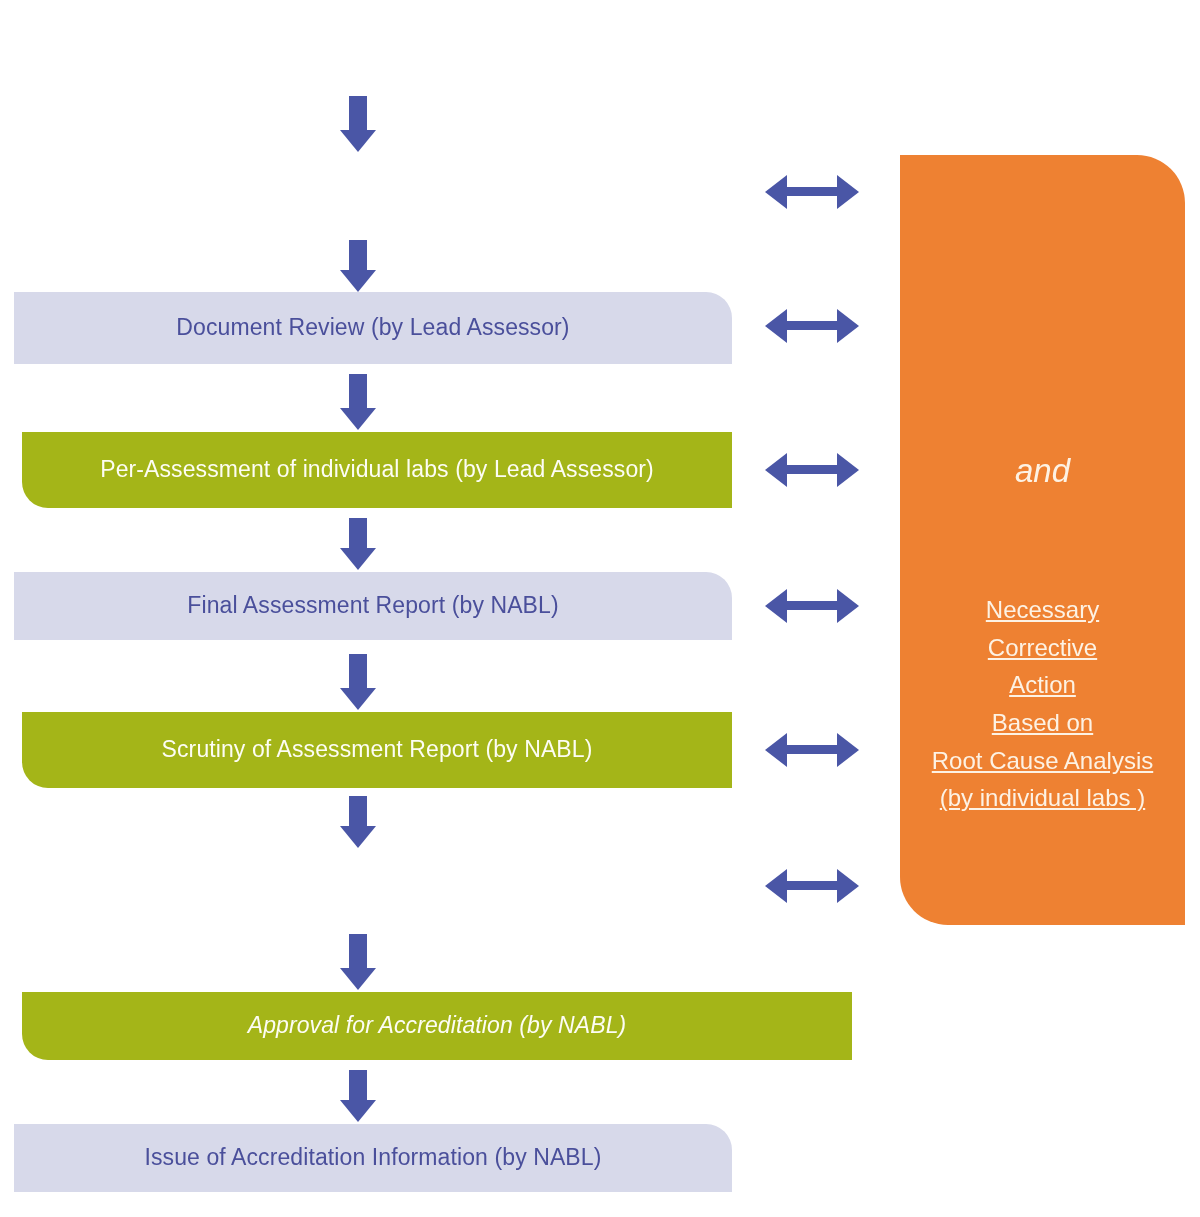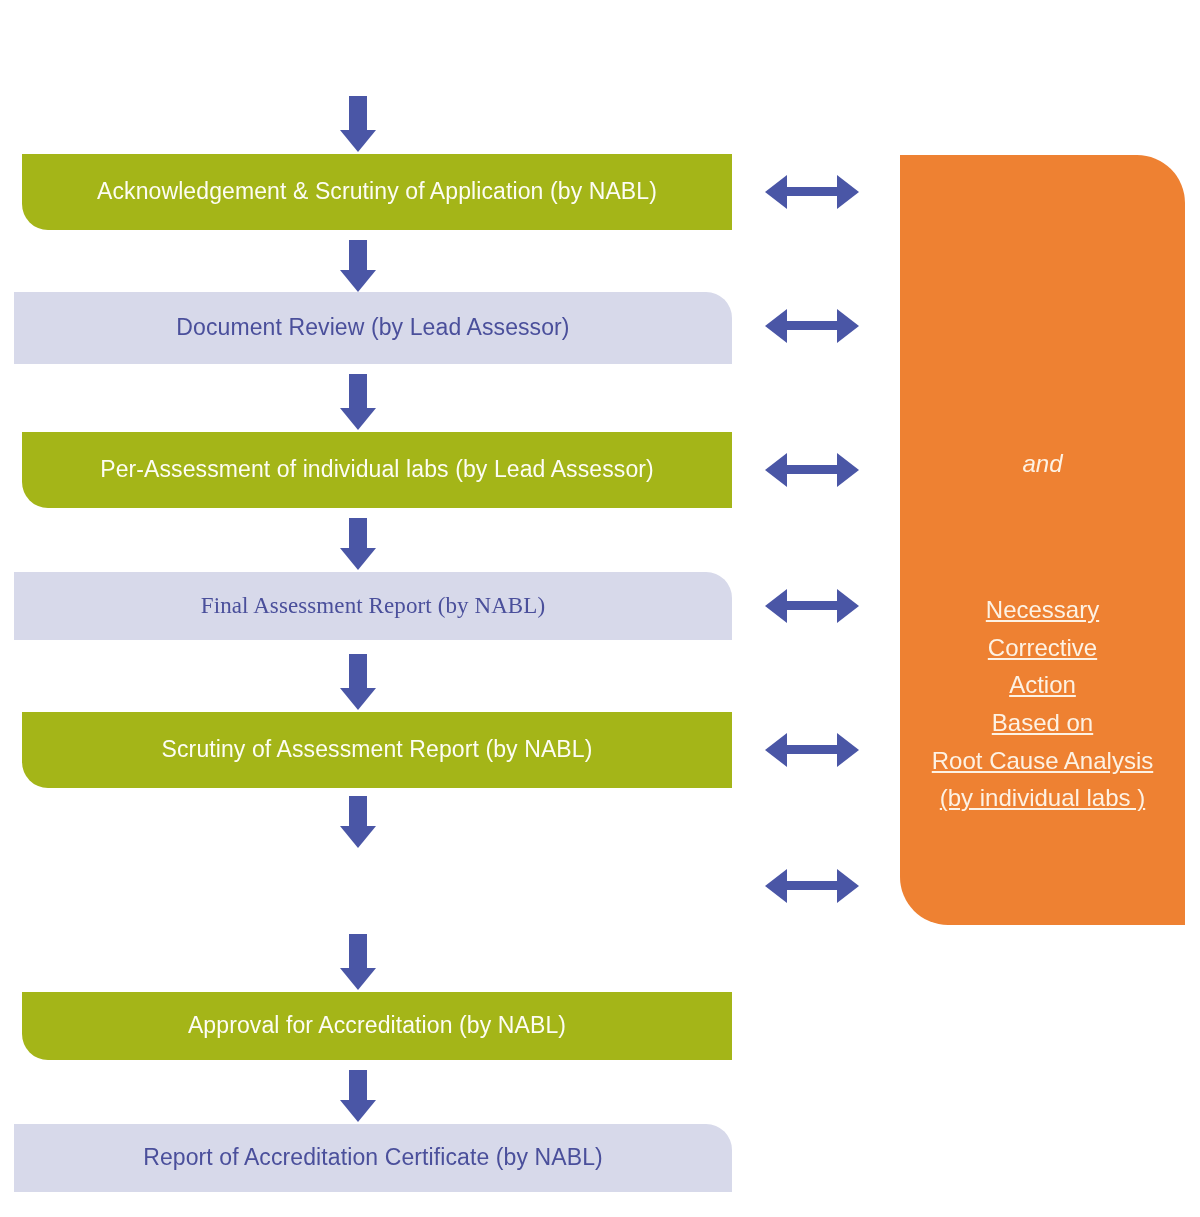--- a/index.html
+++ b/index.html
@@ -116,37 +116,34 @@
     line-height: 1.57;
     text-align: center;
   }
   #side-panel .blk {
     position: absolute;
     left: 0;
     right: 0;
     white-space: pre-line;
   }
   #panel-top { top: 38px; }
-  #panel-and { top: 290px; font-style: italic; font-size: 24px; }
+  #panel-and { top: 290px; font-style: italic; font-size: 33px; }
   #panel-bottom { top: 436px; text-decoration: underline; }
 </style>
 </head>
 <body>
 
 <div id="canvas">
 
 
   <div class="v-arrow" style="left:340px; top:96px; height:56px;">
     <div class="shaft" style="height:36px;"></div>
     <div class="head" style="top:34px;"></div>
   </div>
 
-  <div class="step-box grn" id="step-2" style="left:22px; top:154px; width:710px; height:76px;">
-    <span class="step-label">Acknowledgement &amp; Scrutiny of Application (by NABL)</span>
-  </div>
 
   <div class="v-arrow" style="left:340px; top:240px; height:52px;">
     <div class="shaft" style="height:32px;"></div>
     <div class="head" style="top:30px;"></div>
   </div>
 
   <div class="step-box lav" id="step-3" style="left:14px; top:292px; width:718px; height:72px;">
     <span class="step-label">Document Review (by Lead Assessor)</span>
   </div>
 
@@ -157,21 +154,21 @@
 
   <div class="step-box grn" id="step-4" style="left:22px; top:432px; width:710px; height:76px;">
     <span class="step-label">Per-Assessment of individual labs  (by Lead Assessor)</span>
   </div>
 
   <div class="v-arrow" style="left:340px; top:518px; height:52px;">
     <div class="shaft" style="height:32px;"></div>
     <div class="head" style="top:30px;"></div>
   </div>
 
-  <div class="step-box lav" id="step-5" style="left:14px; top:572px; width:718px; height:68px;font-family:Liberation Serif, serif;">
+  <div class="step-box lav" id="step-5" style="left:14px; top:572px; width:718px; height:68px;">
     <span class="step-label">Final Assessment Report (by NABL)</span>
   </div>
 
   <div class="v-arrow" style="left:340px; top:654px; height:56px;">
     <div class="shaft" style="height:36px;"></div>
     <div class="head" style="top:34px;"></div>
   </div>
 
   <div class="step-box grn" id="step-6" style="left:22px; top:712px; width:710px; height:76px;">
     <span class="step-label">Scrutiny of Assessment Report (by NABL)</span>
@@ -181,31 +178,31 @@
     <div class="shaft" style="height:32px;"></div>
     <div class="head" style="top:30px;"></div>
   </div>
 
 
   <div class="v-arrow" style="left:340px; top:934px; height:56px;">
     <div class="shaft" style="height:36px;"></div>
     <div class="head" style="top:34px;"></div>
   </div>
 
-  <div class="step-box grn" id="step-8" style="left:22px; top:992px; width:710px; height:68px;">
+  <div class="step-box grn" id="step-8" style="left:22px; top:992px; width:830px; height:68px;font-style:italic;">
     <span class="step-label">Approval for Accreditation (by NABL)</span>
   </div>
 
   <div class="v-arrow" style="left:340px; top:1070px; height:52px;">
     <div class="shaft" style="height:32px;"></div>
     <div class="head" style="top:30px;"></div>
   </div>
 
   <div class="step-box lav" id="step-9" style="left:14px; top:1124px; width:718px; height:68px;">
-    <span class="step-label">Report of Accreditation Certificate (by NABL)</span>
+    <span class="step-label">Issue of Accreditation Information (by NABL)</span>
   </div>
 
   <div class="h-arrow" style="left:765px; top:175px; width:94px;">
     <div class="head-l"></div>
     <div class="shaft"></div>
     <div class="head-r"></div>
   </div>
 
   <div class="h-arrow" style="left:765px; top:309px; width:94px;">
     <div class="head-l"></div>

